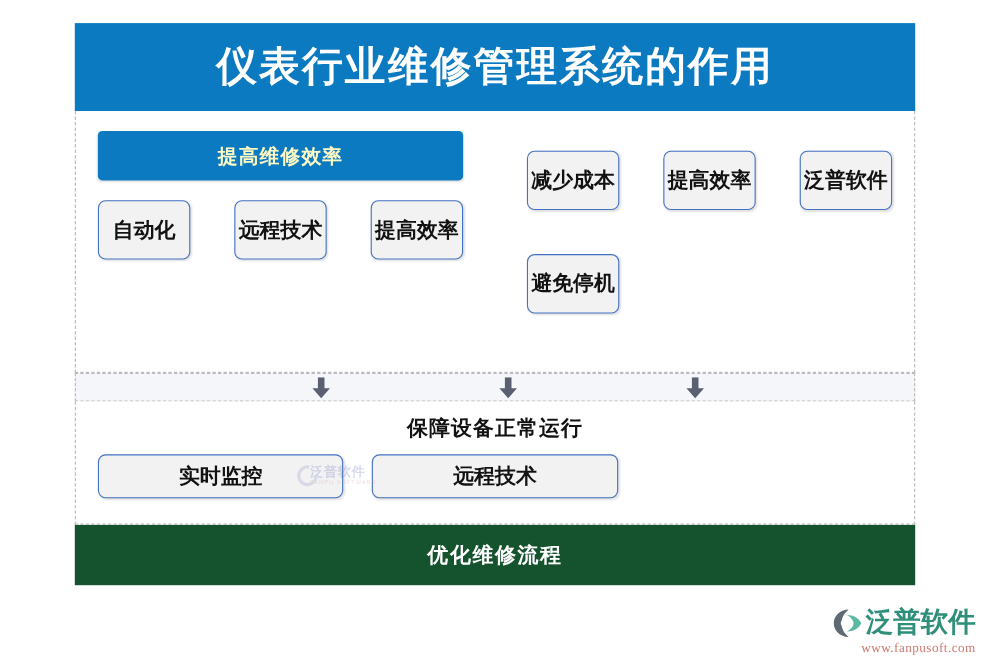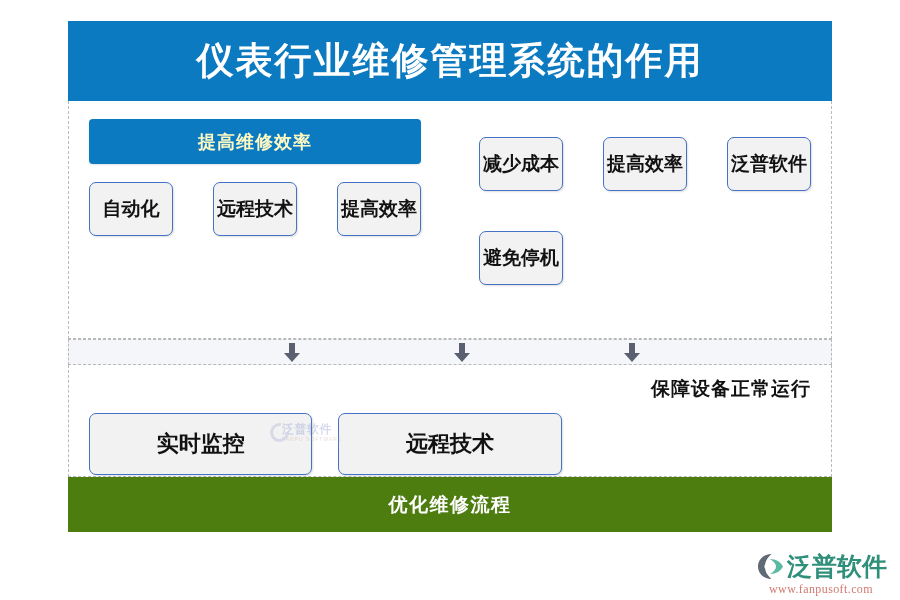--- a/index.html
+++ b/index.html
@@ -130,33 +130,33 @@
     width: 100%;
     height: 112px;
     box-sizing: border-box;
     border-left: 1px dashed #b9b9b9;
     border-right: 1px dashed #b9b9b9;
     border-bottom: 1px dashed #b9b9b9;
     background: #ffffff;
     padding: 11px 20px 0 20px;
   }
   .mid-title {
-    text-align: right;
+    text-align: center;
     font-size: 19px;
     font-weight: bold;
     color: #121212;
     letter-spacing: 1px;
   }
   .mid-chips {
     margin-top: 11px;
     display: grid;
     grid-template-columns: 1fr 1fr 1fr;
     grid-gap: 0 26px;
   }
-  .mid-chips .chip { height: 62px; font-size: 22px; text-align: center; }
+  .mid-chips .chip { height: 40px; font-size: 19px; text-align: center; }
 
   .watermark {
     position: absolute;
     left: 213px;
     top: 58px;
     width: 92px;
     height: 30px;
     opacity: 0.30;
     pointer-events: none;
   }
@@ -181,21 +181,21 @@
     border: 3px solid #9aa3cf;
     border-right-color: transparent;
     border-radius: 50%;
     transform: rotate(-35deg);
   }
 
   
   .footer-bar {
     width: 100%;
     height: 55px;
-    background: #4d7c0f;
+    background: #14532d;
     display: flex;
     align-items: center;
     justify-content: center;
   }
   .footer-bar .footer-text {
     color: #ffffff;
     font-size: 19px;
     font-weight: bold;
     letter-spacing: 1.5px;
   }
@@ -226,21 +226,21 @@
     color: #2f8f7a;
     line-height: 27px;
     letter-spacing: 0px;
   }
   .brand-url {
     font-family: "Liberation Serif", "DejaVu Serif", serif;
     font-size: 12px;
     color: #d07a70;
     letter-spacing: 0.4px;
     margin-top: 1px;
-    margin-left: 12px;
+    margin-left: 26px;
   }
 </style>
 </head>
 <body>
 
 <div class="infographic">
 
   <div class="title-bar">
     <div class="title-text">仪表行业维修管理系统的作用</div>
   </div>

